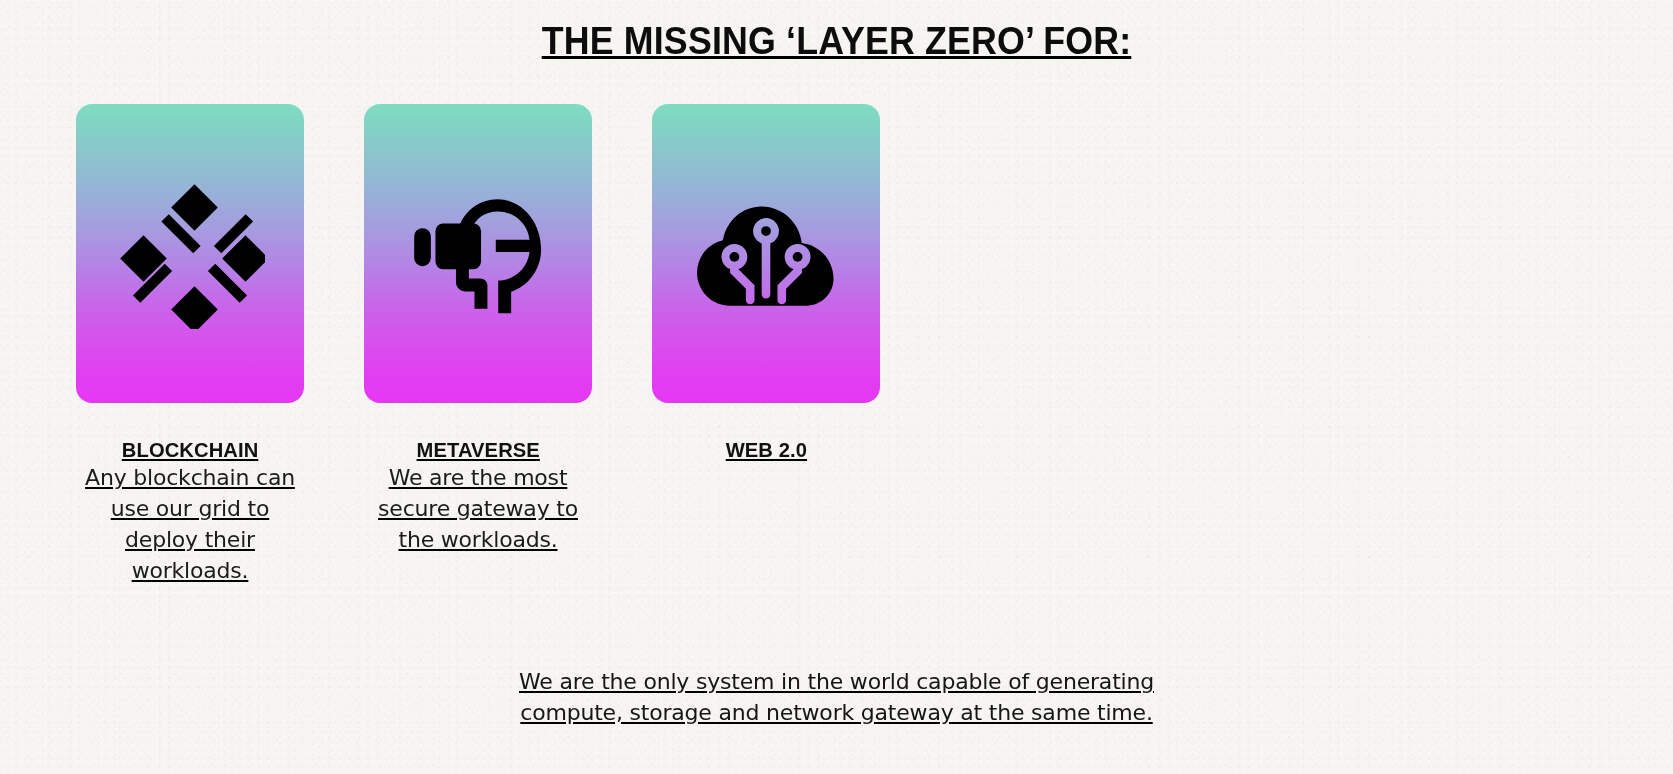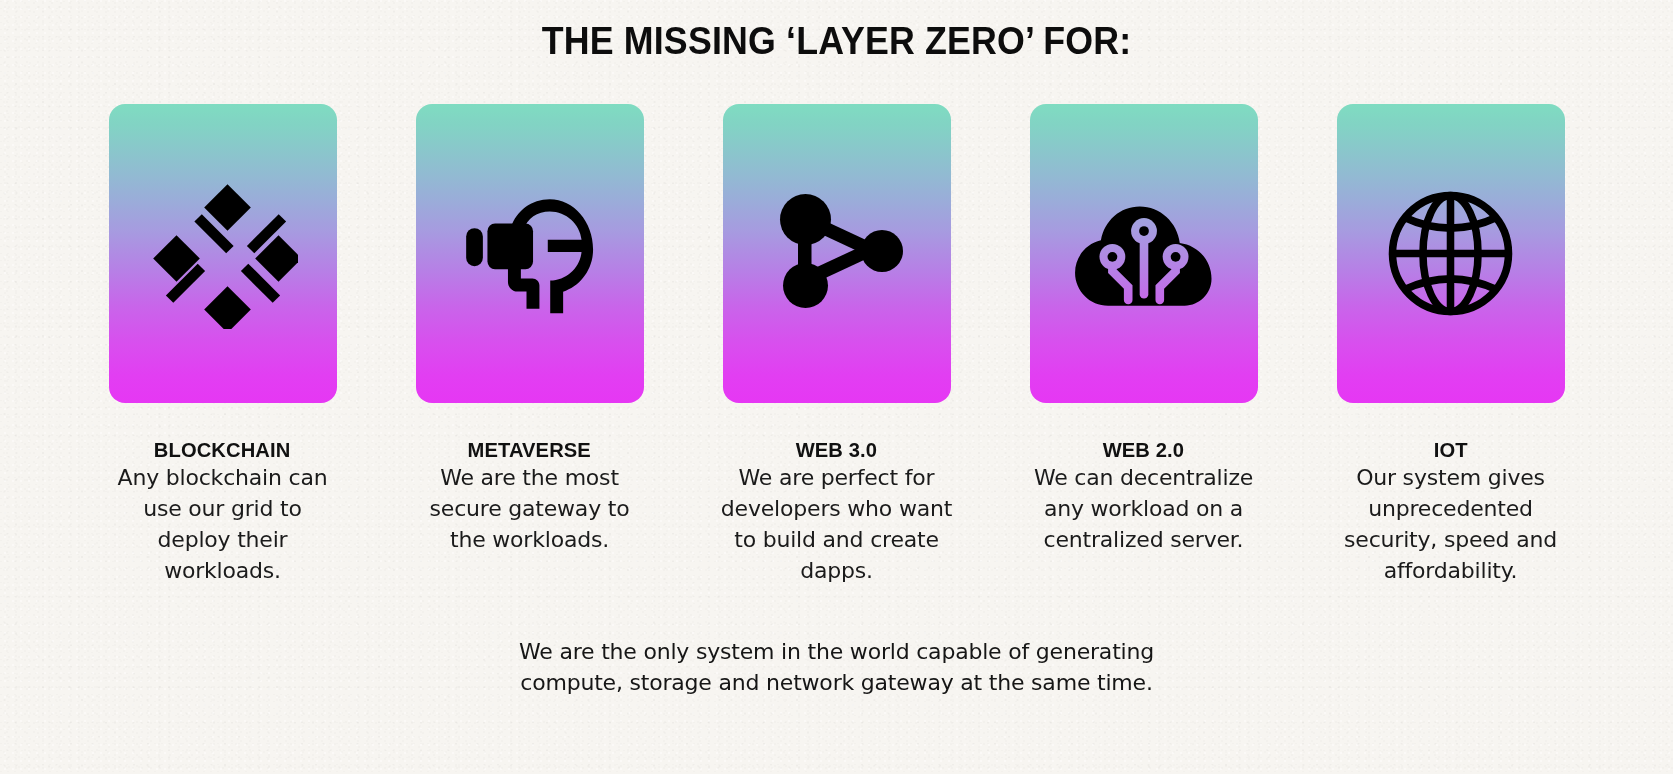--- a/index.html
+++ b/index.html
@@ -32,41 +32,41 @@
     background-size: 7px 7px, 11px 11px, 9px 9px, 13px 13px, 8px 8px, 10px 10px;
     z-index: 0;
   }
 
   #page {
     position: relative;
     z-index: 1;
     width: 1673px;
     height: 666px;
     padding-top: 8px;
+    text-decoration: underline;
   }
 
   
   .page-title {
     text-align: center;
     font-family: "Liberation Sans", sans-serif;
     font-weight: 700;
     font-size: 38px;
     letter-spacing: .2px;
     color: #0d0d0d;
     line-height: 1;
     margin-top: 14px;
     margin-bottom: 0;
     transform: scaleX(.94);
   }
 
   
   .cards-row {
     display: flex;
-    justify-content: center;
-    gap: 79px;
+    gap: 60px;
     margin-top: 44px;
     padding: 0 76px;
   }
 
   .card {
     width: 228px;
     display: flex;
     flex-direction: column;
     align-items: center;
   }
@@ -111,21 +111,21 @@
     font-size: 22px;
     line-height: 31px;
     color: #1b1b1b;
     text-align: center;
     width: 236px;
     letter-spacing: -.2px;
   }
 
   
   .footer {
-    margin-top: 50px;
+    margin-top: 80px;
     text-align: center;
     font-family: "DejaVu Sans", sans-serif;
     font-size: 22px;
     line-height: 31px;
     color: #161616;
     letter-spacing: -.2px;
   }
   .footer-line { display: block; }
 </style>
 </head>
@@ -172,38 +172,20 @@
 
               <rect x="8" y="33" width="11" height="25" rx="5.5"></rect>
             </g>
           </svg>
         </span>
       </div>
       <div class="card-heading">METAVERSE</div>
       <div class="card-body">We are the most secure gateway to the workloads.</div>
     </div>
 
-    <div class="card">
-      <div class="card-tile">
-        <span>
-          <svg width="150" height="150" viewBox="0 0 100 100">
-            <g fill="#000">
-              <rect x="24" y="24" width="9" height="50"></rect>
-              <rect x="24" y="20" width="62" height="9" transform="rotate(25 24 24)"></rect>
-              <rect x="24" y="65" width="62" height="9" transform="rotate(-25 24 69)"></rect>
-              <circle cx="29" cy="27" r="17"></circle>
-              <circle cx="29" cy="71" r="15"></circle>
-              <circle cx="80" cy="48" r="14"></circle>
-            </g>
-          </svg>
-        </span>
-      </div>
-      <div class="card-heading">WEB 3.0</div>
-      <div class="card-body">We are perfect for developers who want to build and create dapps.</div>
-    </div>
 
     <div class="card">
       <div class="card-tile">
         <span>
           <svg width="158" height="158" viewBox="0 0 110 100">
             <defs>
               <mask id="cloudMask">
                 <rect x="0" y="0" width="110" height="100" fill="#fff"></rect>
 
                 <g stroke="#000" stroke-width="6" fill="none" stroke-linecap="round">
@@ -219,41 +201,22 @@
                 <circle cx="77" cy="52" r="3.4" fill="#fff"></circle>
               </mask>
             </defs>
             <g mask="url(#cloudMask)">
               <path fill="#000" d="M30 86c-12.7 0-23-10.3-23-23 0-11 7.7-20.2 18-22.5C27.4 26.8 38.6 17 52 17c14.3 0 26.2 11.1 27.9 25.3C92.8 44 102 54.6 102 67.3 102 77.6 93.6 86 83.3 86z"></path>
             </g>
           </svg>
         </span>
       </div>
       <div class="card-heading">WEB 2.0</div>
-      <div class="card-body">We can decentralize any workload on a centralized server.</div>
     </div>
 
-    <div class="card">
-      <div class="card-tile">
-        <span>
-          <svg width="145" height="145" viewBox="0 0 100 100">
-            <g fill="none" stroke="#000" stroke-width="5.2">
-              <circle cx="50" cy="50" r="40"></circle>
-              <ellipse cx="50" cy="50" rx="19" ry="40"></ellipse>
-              <line x1="10" y1="50" x2="90" y2="50"></line>
-              <path d="M18 25 Q50 40 82 25"></path>
-              <path d="M18 75 Q50 60 82 75"></path>
-              <line x1="50" y1="10" x2="50" y2="90"></line>
-            </g>
-          </svg>
-        </span>
-      </div>
-      <div class="card-heading">IOT</div>
-      <div class="card-body">Our system gives unprecedented security, speed and affordability.</div>
-    </div>
 
   </div>
 
   <div class="footer">
     <span class="footer-line">We are the only system in the world capable of generating</span>
     <span class="footer-line">compute, storage and network gateway at the same time.</span>
   </div>
 
 </div>
 

